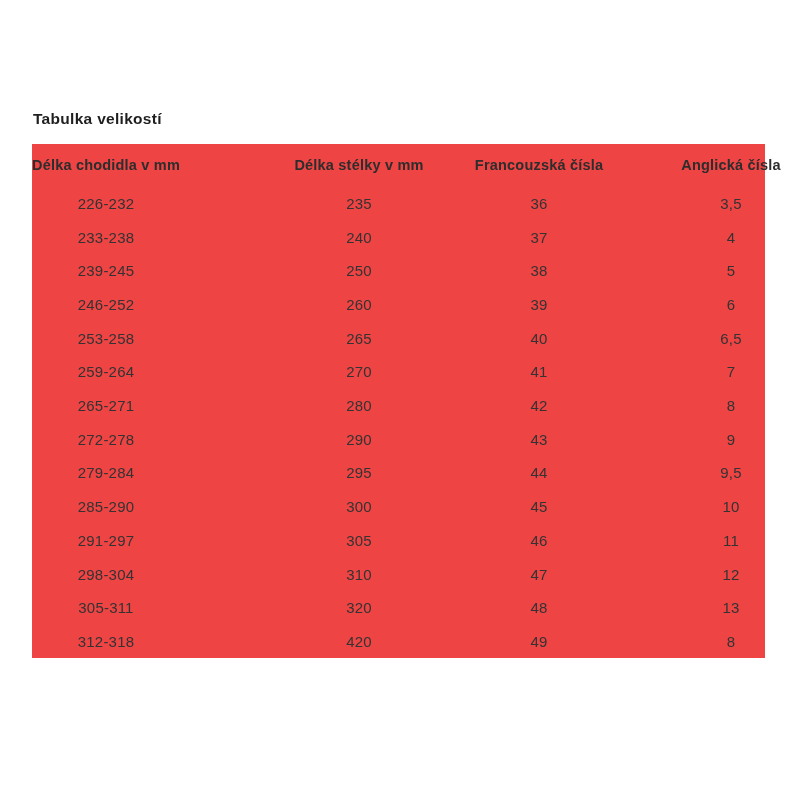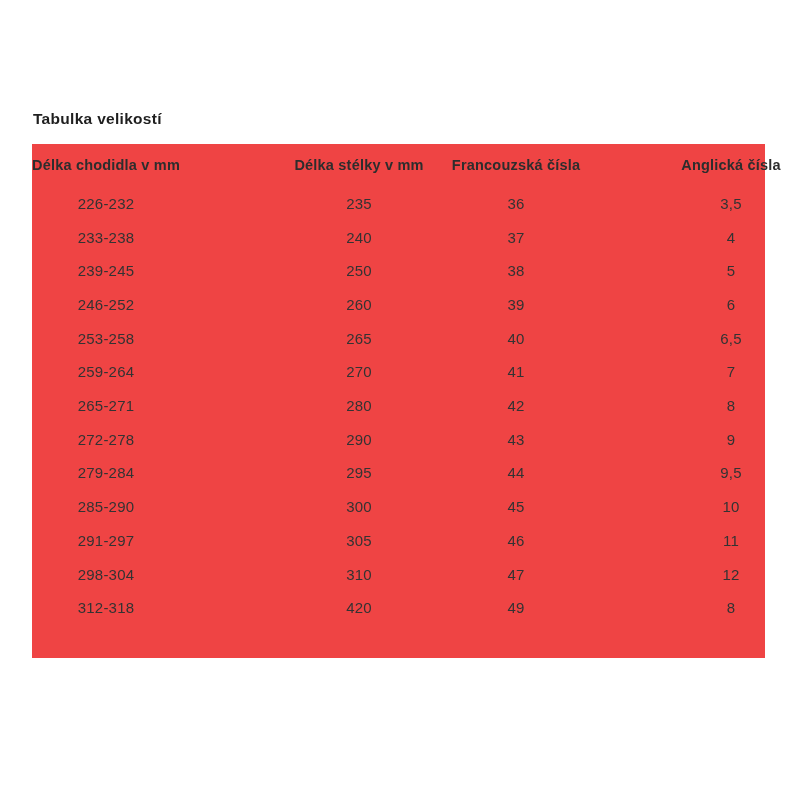--- a/index.html
+++ b/index.html
@@ -53,21 +53,21 @@
     position: absolute;
     top: 50%;
     transform: translate(-50%, -50%);
     white-space: nowrap;
     font-size: 15px;
     color: #333333;
     letter-spacing: 0.2px;
   }
   .c1 { left: 74px; }
   .c2 { left: 286px; margin-left: 41px; }
-  .c3 { left: 484px; text-align: center; }
+  .c3 { left: 507px; text-align: center; }
   .c4 { left: 667px; margin-left: 32px; }
 </style>
 </head>
 <body>
 
 <div class="page">
 
   <div class="page-title">Tabulka velikostí</div>
 
   <div class="size-table">
@@ -156,20 +156,26 @@
       <span class="cell c4">11</span>
     </div>
 
     <div class="trow">
       <span class="cell c1">298-304</span>
       <span class="cell c2">310</span>
       <span class="cell c3">47</span>
       <span class="cell c4">12</span>
     </div>
 
+    <div class="trow">
+      <span class="cell c1">305-311</span>
+      <span class="cell c2">320</span>
+      <span class="cell c3">48</span>
+      <span class="cell c4">13</span>
+    </div>
 
     <div class="trow">
       <span class="cell c1">312-318</span>
       <span class="cell c2">420</span>
       <span class="cell c3">49</span>
       <span class="cell c4">8</span>
     </div>
 
   </div>
 </div>

